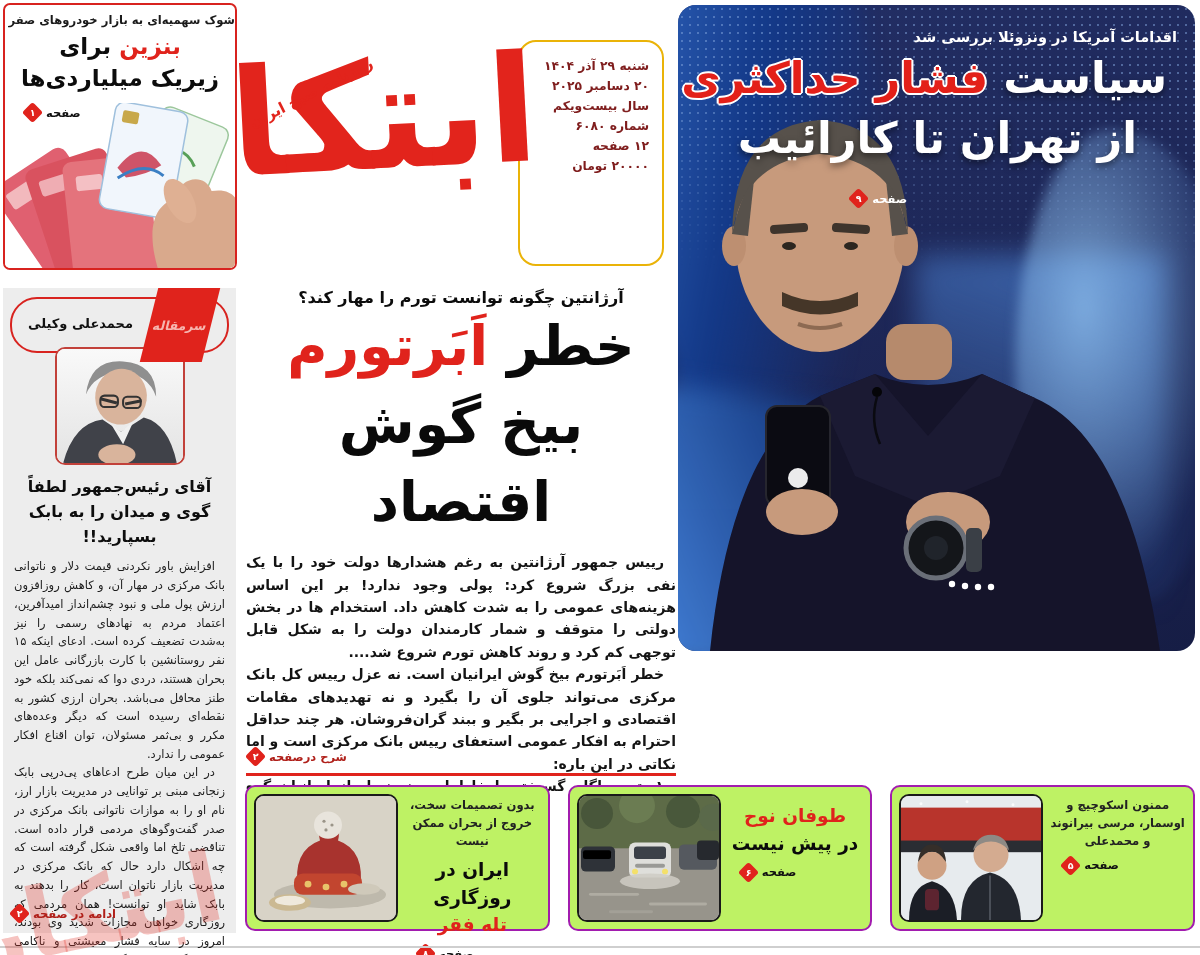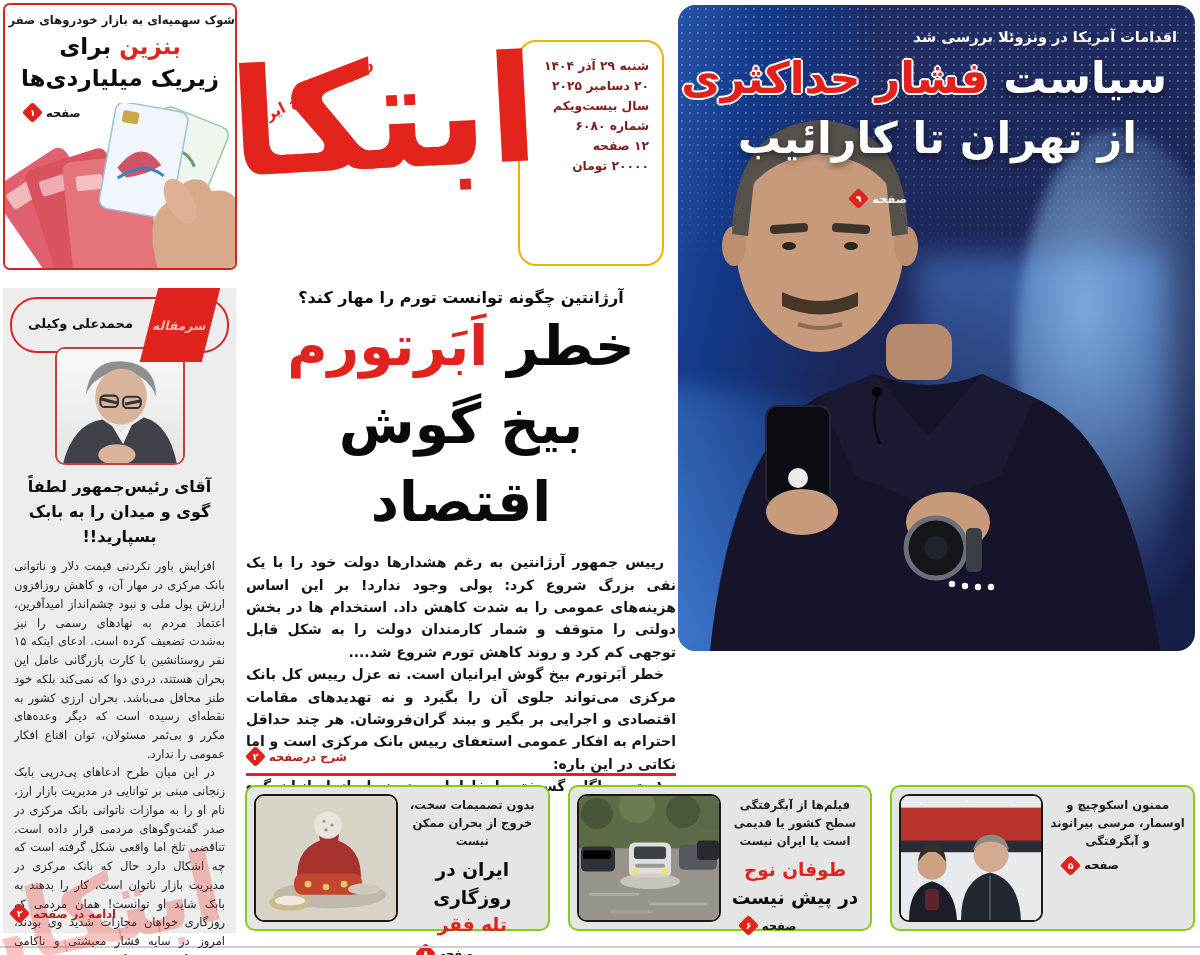--- a/index.html
+++ b/index.html
@@ -75,21 +75,21 @@
   .maincol{position:absolute;left:246px;top:288px;width:430px;height:494px;}
   .m-kicker{text-align:center;font-size:16px;font-weight:900;color:#0c0c0c;}
   .m-h1{text-align:center;font-size:55px;font-weight:900;line-height:1.42;color:#0a0a0a;letter-spacing:-2px;}
   .m-body{margin-top:10px;font-size:14px;font-weight:600;line-height:1.6;text-align:justify;color:#141414;
           height:252px;overflow:hidden;}
   .m-body p{margin:0;text-indent:12px;}
   .m-note{position:absolute;bottom:18px;left:2px;}
   .m-line{position:absolute;bottom:6px;left:0;right:0;height:3px;background:#e0231c;}
   
   .bottom-row{position:absolute;left:245px;top:785px;width:950px;height:146px;display:flex;gap:18px;}
-  .bstory{flex:1;border:2px solid #84cc16;border-radius:10px;background:#e5e5e5;display:flex;gap:6px;
+  .bstory{flex:1;border:2px solid #a21caf;border-radius:10px;background:#bef264;display:flex;gap:6px;
           padding:7px;box-sizing:border-box;}
   .bs-text{flex:1;display:flex;flex-direction:column;align-items:center;text-align:center;padding-top:3px;}
   .bs-kicker{font-size:11.6px;font-weight:bold;color:#222;line-height:1.55;}
   .bs-head{font-size:18.5px;font-weight:900;line-height:1.5;color:#0b0b0b;margin-top:5px;}
   .bs-badge{margin-top:7px;align-self:flex-end;margin-left:14px;}
   .bs-photo{width:140px;flex:0 0 140px;border:2px solid #1a1a1a;border-radius:10px;overflow:hidden;background:#ddd;}
   .bs-photo svg{display:block;width:100%;height:100%;}
   .foldline{position:absolute;left:0;top:946px;width:100%;height:2px;background:#cfcfcf;}
 </style>
 </head>
@@ -261,21 +261,21 @@
           <span>۲</span>
         </span>
     </div>
     <div class="m-line"></div>
   </div>
 
   <div class="bottom-row">
 
     <div class="bstory">
       <div class="bs-text">
-        <div class="bs-kicker">ممنون اسکوچیچ و اوسمار، مرسی بیرانوند و آبگرفتگی</div>
+        <div class="bs-kicker">ممنون اسکوچیچ و اوسمار، مرسی بیرانوند و محمدعلی</div>
         <div class="pbadge bs-badge">
           <span class="lbl">صفحه</span>
           <span class="dia">
               <span>۵</span>
             </span>
         </div>
       </div>
       <div class="bs-photo">
         <svg viewBox="0 0 140 128" preserveAspectRatio="none">
           <rect width="140" height="128" fill="#e7ebee"></rect>
@@ -291,21 +291,20 @@
           <path d="M72,56 Q76,40 90,40 Q105,40 108,56 Q100,47 90,47 Q79,47 72,56 Z" fill="#8e8a85"></path>
           <circle cx="20" cy="8" r="1.5" fill="#fff" opacity=".8"></circle>
             <circle cx="66" cy="6" r="1.5" fill="#fff" opacity=".8"></circle>
             <circle cx="112" cy="9" r="1.5" fill="#fff" opacity=".8"></circle>
         </svg>
       </div>
     </div>
 
     <div class="bstory">
       <div class="bs-text">
-        <div class="bs-kicker">فیلم‌ها از آبگرفتگی سطح کشور یا قدیمی است یا ایران نیست</div>
         <div class="bs-head">
           <span class="red">طوفان نوح</span><br>
           <span>در پیش نیست</span>
         </div>
         <div class="pbadge bs-badge">
           <span class="lbl">صفحه</span>
           <span class="dia">
               <span>۶</span>
             </span>
         </div>

